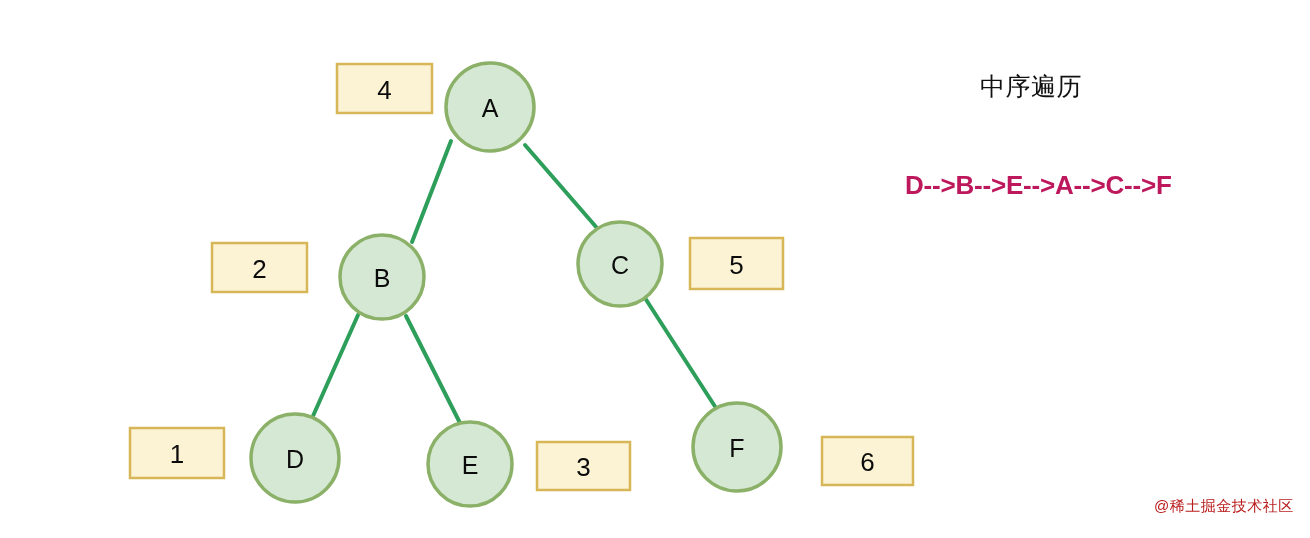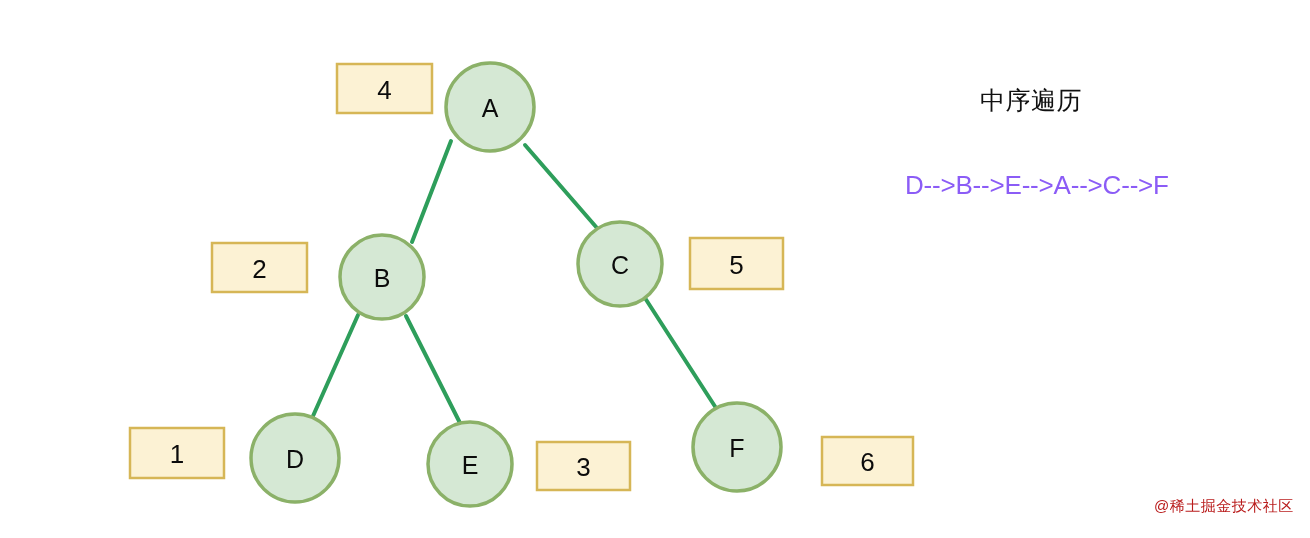--- a/index.html
+++ b/index.html
@@ -63,23 +63,23 @@
   .side-title {
     position: absolute;
     font-size: 25px;
     color: #111111;
     white-space: nowrap;
     letter-spacing: 0.5px;
   }
   .side-sequence {
     position: absolute;
     font-size: 26px;
-    color: #8b5cf6;
+    color: #be185d;
     white-space: nowrap;
-    font-weight: 400;
+    font-weight: 700;
     letter-spacing: -0.2px;
   }
   .watermark {
     position: absolute;
     font-size: 15px;
     color: #b4b4b4;
     white-space: nowrap;
     letter-spacing: 0.5px;
   }
 </style>
@@ -143,19 +143,19 @@
           <circle class="node-circle" cx="470" cy="464" r="42" fill="#d5e8d4" stroke="#8bb168"></circle>
           <text class="node-label" x="470" y="465">E</text>
         </g>
         <g>
           <circle class="node-circle" cx="737" cy="447" r="44" fill="#d5e8d4" stroke="#8bb168"></circle>
           <text class="node-label" x="737" y="448">F</text>
         </g>
       </g>
   </svg>
 
-  <div class="side-title" style="left: 980px; top: 84px;">中序遍历</div>
+  <div class="side-title" style="left: 980px; top: 70px;">中序遍历</div>
 
   <div class="side-sequence" style="left: 905px; top: 170px;">D--&gt;B--&gt;E--&gt;A--&gt;C--&gt;F</div>
 
   <div class="watermark" style="left: 1154px; top: 497px; color: #b91c1c;">@稀土掘金技术社区</div>
 
 </div>
 
 </body></html>

